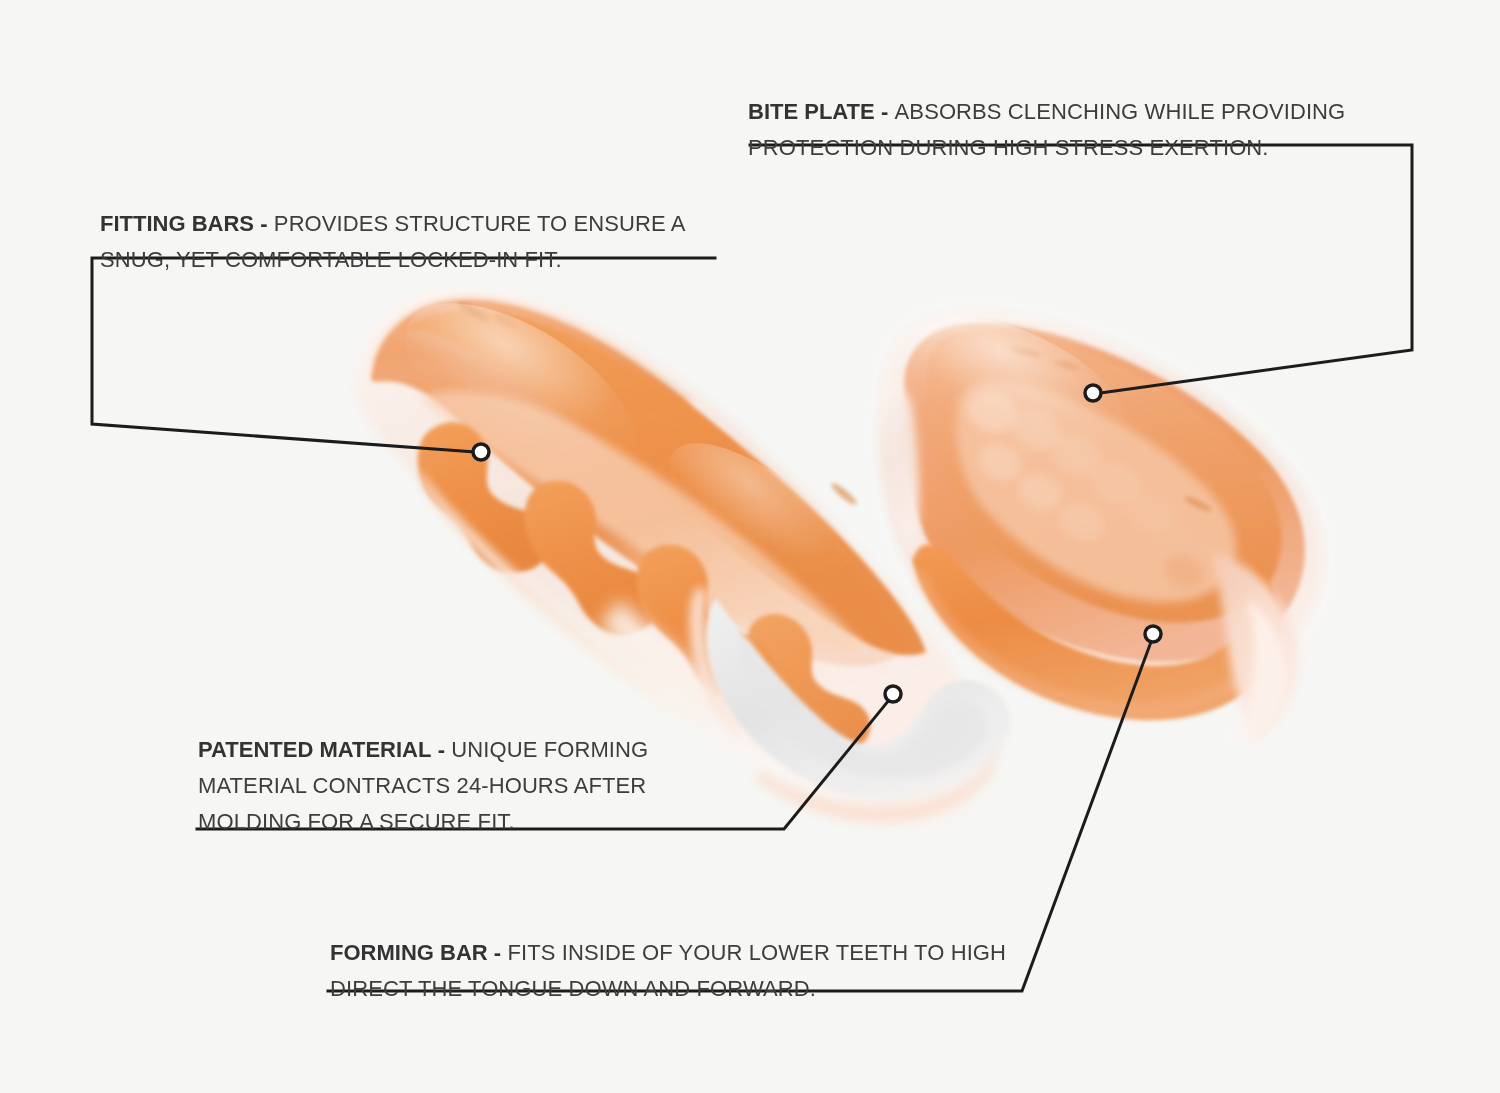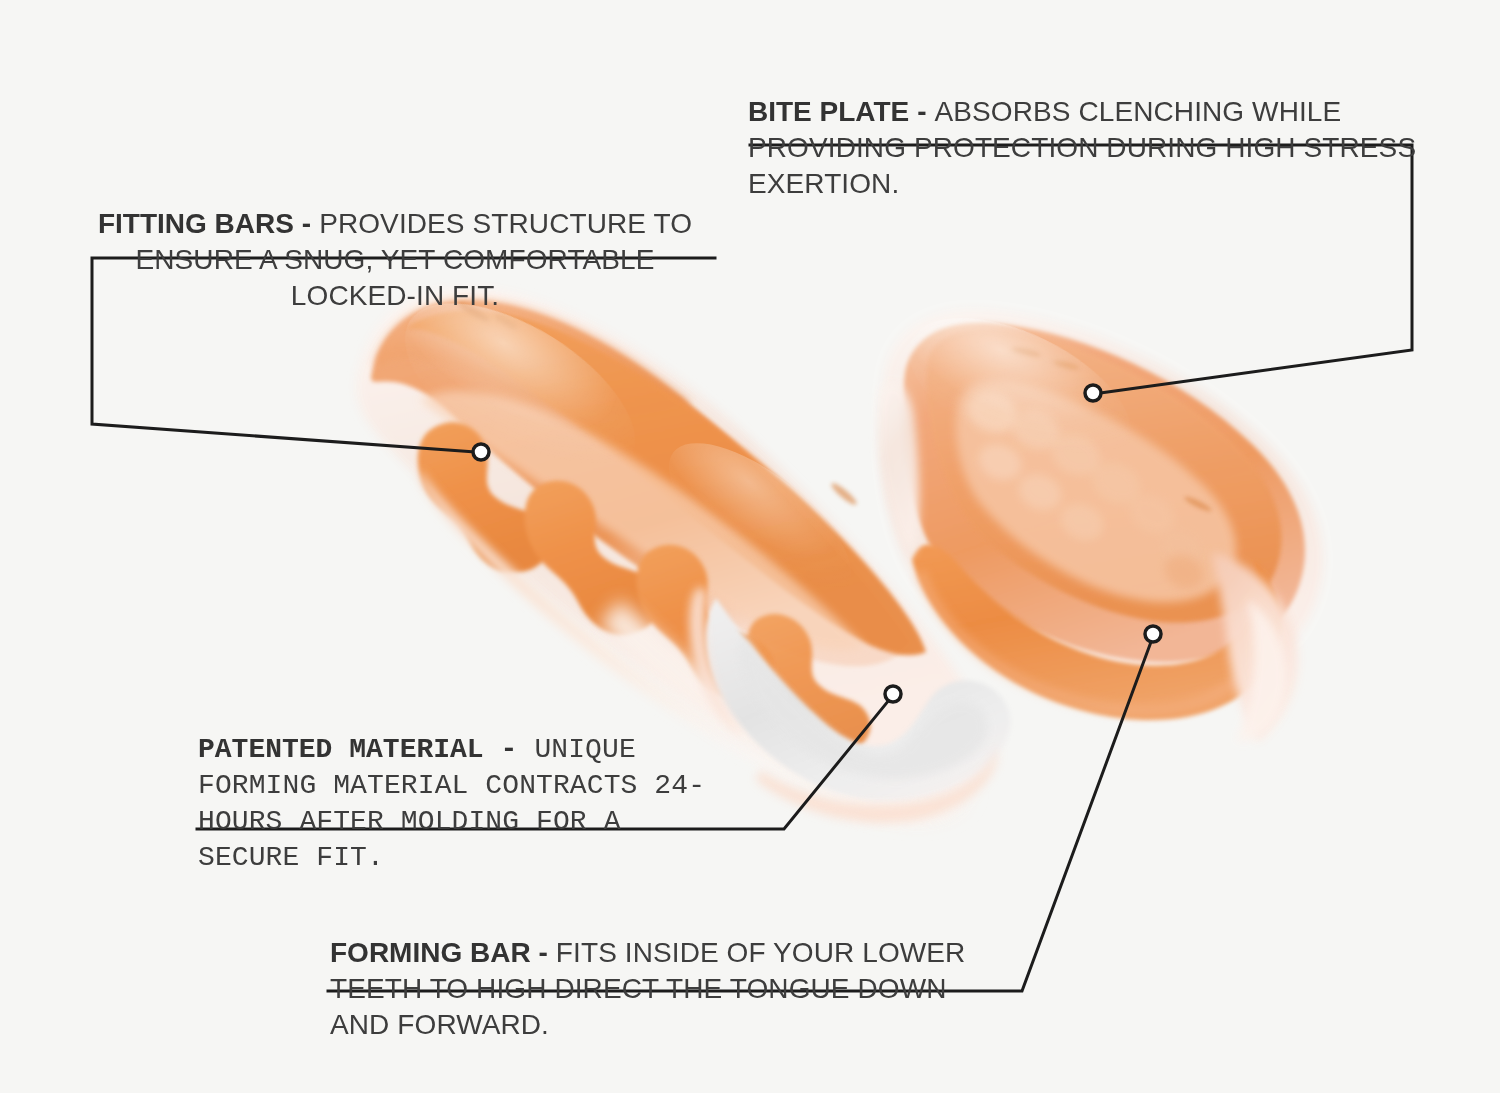--- a/index.html
+++ b/index.html
@@ -60,21 +60,21 @@
   .leader-dot {
     fill: #ffffff;
     stroke: #1c1c1c;
     stroke-width: 3.5;
   }
 
   
   .callout {
     position: absolute;
     color: #3d3d3d;
-    font-size: 28px;
+    font-size: 22px;
     line-height: 36px;
     letter-spacing: 0.1px;
     white-space: pre-line;
   }
   .callout .term {
     font-weight: bold;
     color: #333333;
     letter-spacing: 0px;
   }
   .callout .sep {
@@ -84,30 +84,28 @@
   .callout .body {
     font-weight: normal;
   }
 
   #callout-bite-plate {
     left: 748px;
     top: 58px;
     width: 680px;
   }
   #callout-fitting-bars {
-    left: 75px;
+    left: 100px;
     top: 170px;
     width: 640px;
-    text-align: center;
   }
   #callout-patented-material {
     left: 198px;
     top: 696px;
     width: 530px;
-    font-family: Liberation Mono, monospace;
   }
   #callout-intake-bar {
     left: 330px;
     top: 899px;
     width: 680px;
   }
 </style>
 </head>
 <body>
 

